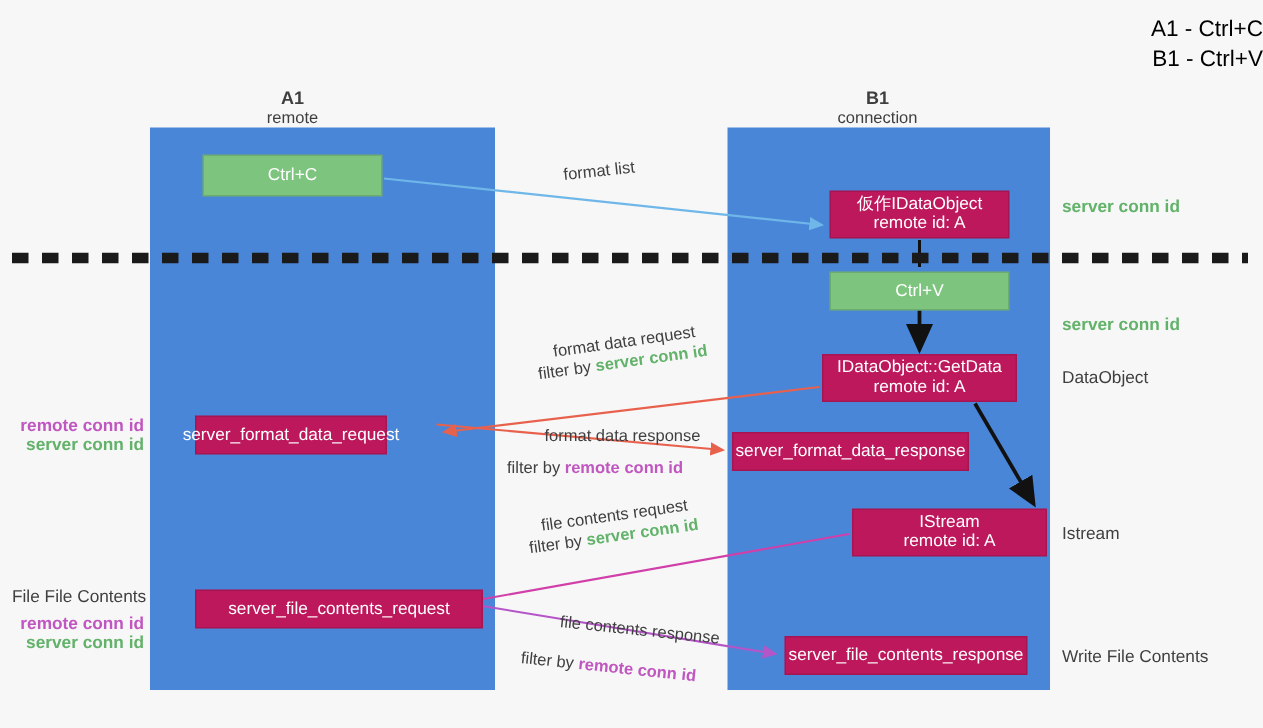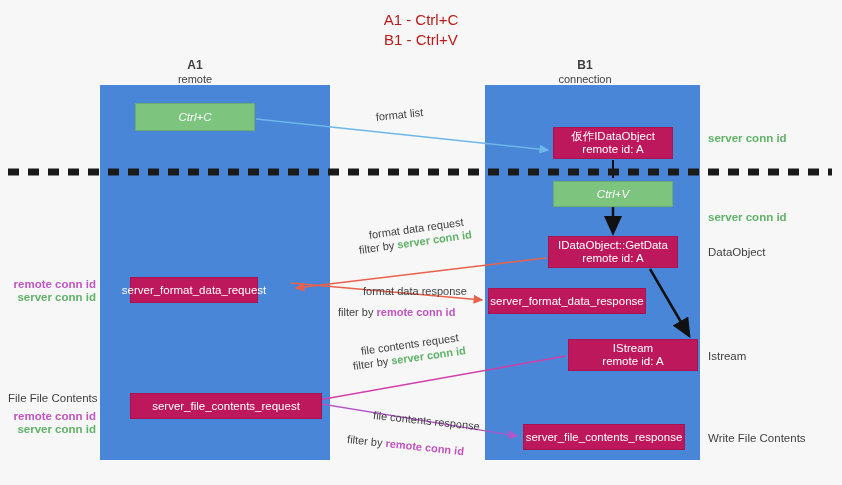--- a/index.html
+++ b/index.html
@@ -10,40 +10,40 @@
     position:relative;overflow:hidden;
     -webkit-font-smoothing:antialiased;
   }
   #canvas{position:absolute;inset:0;}
   .lane{position:absolute;background:#4a86d8;}
   #laneA{left:100px;top:85px;width:230px;height:375px;}
   #laneB{left:485px;top:85px;width:215px;height:375px;}
 
   .title{
     position:absolute;left:0;right:0;top:10px;
-    text-align:center;font-size:15px;color:#b91c1c;line-height:20px;
+    text-align:right;font-size:15px;color:#000000;line-height:20px;
   }
   .title div{white-space:pre;}
 
   .colhead{
     position:absolute;text-align:center;font-size:12px;color:#3f3f3f;
     line-height:14px;width:160px;
   }
   #headA{left:115px;top:58px;}
   #headB{left:505px;top:58px;}
   .colhead .h1{font-size:12px;font-weight:bold;}
   .colhead .h2{font-size:11px;}
 
   .node{
     position:absolute;box-sizing:border-box;
     display:flex;align-items:center;justify-content:center;
     text-align:center;color:#ffffff;font-size:11.5px;line-height:13px;
     border:1px solid rgba(0,0,0,0.12);
   }
-  .green{background:#7dc47f;font-style:italic;}
+  .green{background:#7dc47f;}
   .orange{background:#be185d;}
 
   #n-ctrlc{left:135px;top:103px;width:120px;height:28px;}
   #n-idataobj{left:553px;top:127px;width:120px;height:32px;}
   #n-ctrlv{left:553px;top:181px;width:120px;height:26px;}
   #n-getdata{left:548px;top:236px;width:130px;height:32px;}
   #n-fdreq{left:130px;top:277px;width:128px;height:26px;}
   #n-fdresp{left:488px;top:288px;width:158px;height:26px;}
   #n-istream{left:568px;top:339px;width:130px;height:32px;}
   #n-fcreq{left:130px;top:393px;width:192px;height:26px;}

